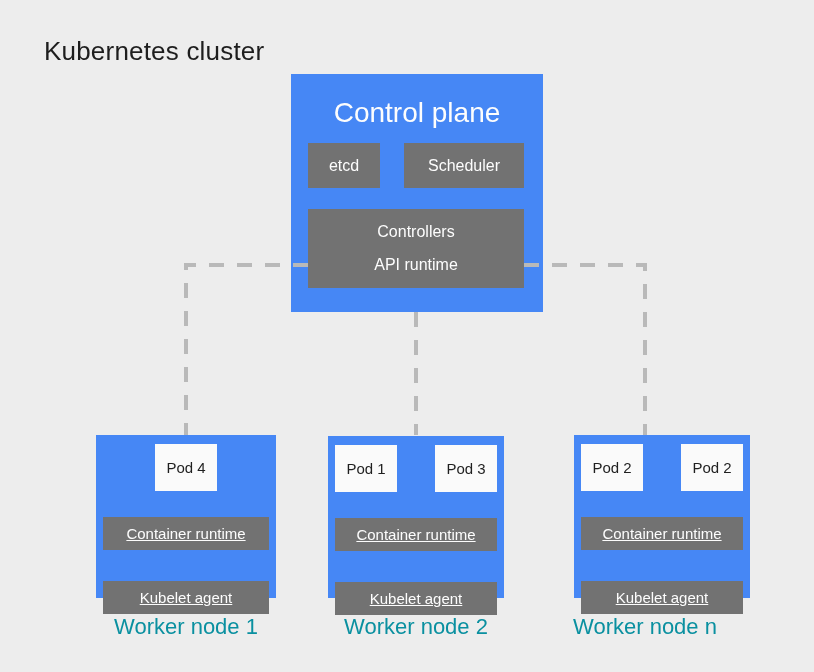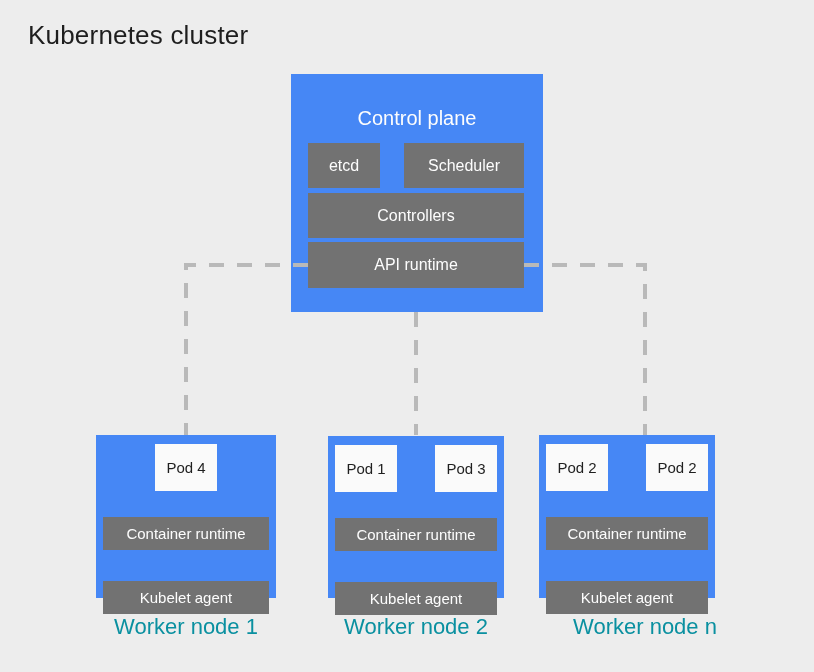--- a/index.html
+++ b/index.html
@@ -23,21 +23,21 @@
     position: relative;
     width: 814px;
     height: 672px;
     background: var(--background);
     overflow: hidden;
   }
   .diagram-title {
     position: absolute;
     left: 28px;
     top: 20px;
-    margin: 0;
+    margin: 16px;
     font-size: 26px;
     font-weight: 400;
     color: var(--title-text);
     letter-spacing: 0.2px;
   }
   .connectors {
     position: absolute;
     left: 0; top: 0;
     width: 814px; height: 672px;
     pointer-events: none;
@@ -50,49 +50,49 @@
     stroke-dasharray: 15 13;
   }
   .control-plane {
     position: absolute;
     left: 291px; top: 74px;
     width: 252px; height: 238px;
     background: var(--node-blue);
     z-index: 1;
   }
   .control-plane-title {
-    margin: 12px;
+    margin: 2px;
     padding-top: 21px;
     text-align: center;
-    font-size: 20px;
+    font-size: 28px;
     font-weight: 400;
     color: var(--box-text);
   }
   .cp-box {
     position: absolute;
     background: var(--box-gray);
     color: var(--box-text);
     font-size: 16px;
     text-align: center;
   }
   .cp-etcd        { left: 17px;  top: 69px;  width: 72px;  height: 45px; line-height: 45px; }
   .cp-scheduler   { left: 113px; top: 69px;  width: 120px; height: 45px; line-height: 45px; }
-  .cp-controllers { left: 17px;  top: 119px; width: 216px; height: 45px; line-height: 45px; }
+  .cp-controllers { left: 17px;  top: 135px; width: 216px; height: 45px; line-height: 45px; }
   .cp-api-server  { left: 17px;  top: 168px; width: 216px; height: 46px; line-height: 46px; }
 
   .worker-node {
     position: absolute;
     top: 435px;
     height: 163px;
     background: var(--node-blue);
     z-index: 1;
   }
   .node-1 { left: 96px;  width: 180px; }
   .node-2 { left: 328px; width: 176px; top: 436px; height: 162px; padding-left: 28px; }
-  .node-n { left: 539px; width: 176px; }
+  .node-n { left: 574px; width: 176px; }
   .pods {
     position: absolute;
     left: 7px; right: 7px; top: 9px;
     display: flex;
     justify-content: space-between;
   }
   .pod {
     width: 62px; height: 47px;
     background: var(--pod-bg);
     color: var(--pod-text);
@@ -103,20 +103,21 @@
   .pod:only-child { margin: 0 auto; }
   .node-row {
     position: absolute;
     left: 7px; right: 7px;
     height: 33px;
     background: var(--box-gray);
     color: var(--box-text);
     font-size: 15px;
     text-align: center;
     line-height: 33px;
+    text-decoration: underline;
   }
   .row-runtime { top: 82px; }
   .row-agent   { top: 122px; margin-top: 24px; }
 
   .node-label {
     position: absolute;
     top: 614px;
     text-align: center;
     font-size: 22px;
     font-weight: 400;

